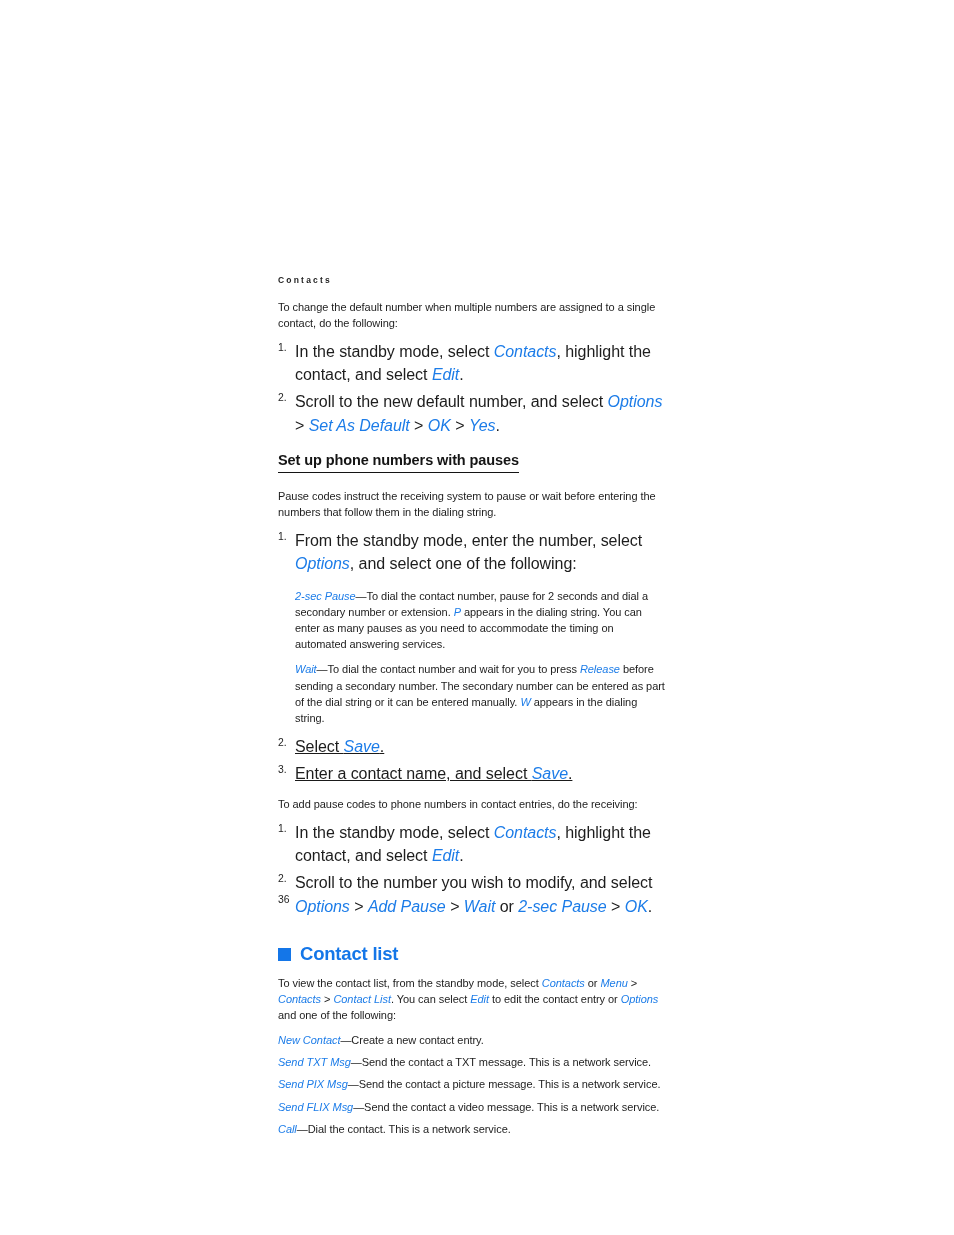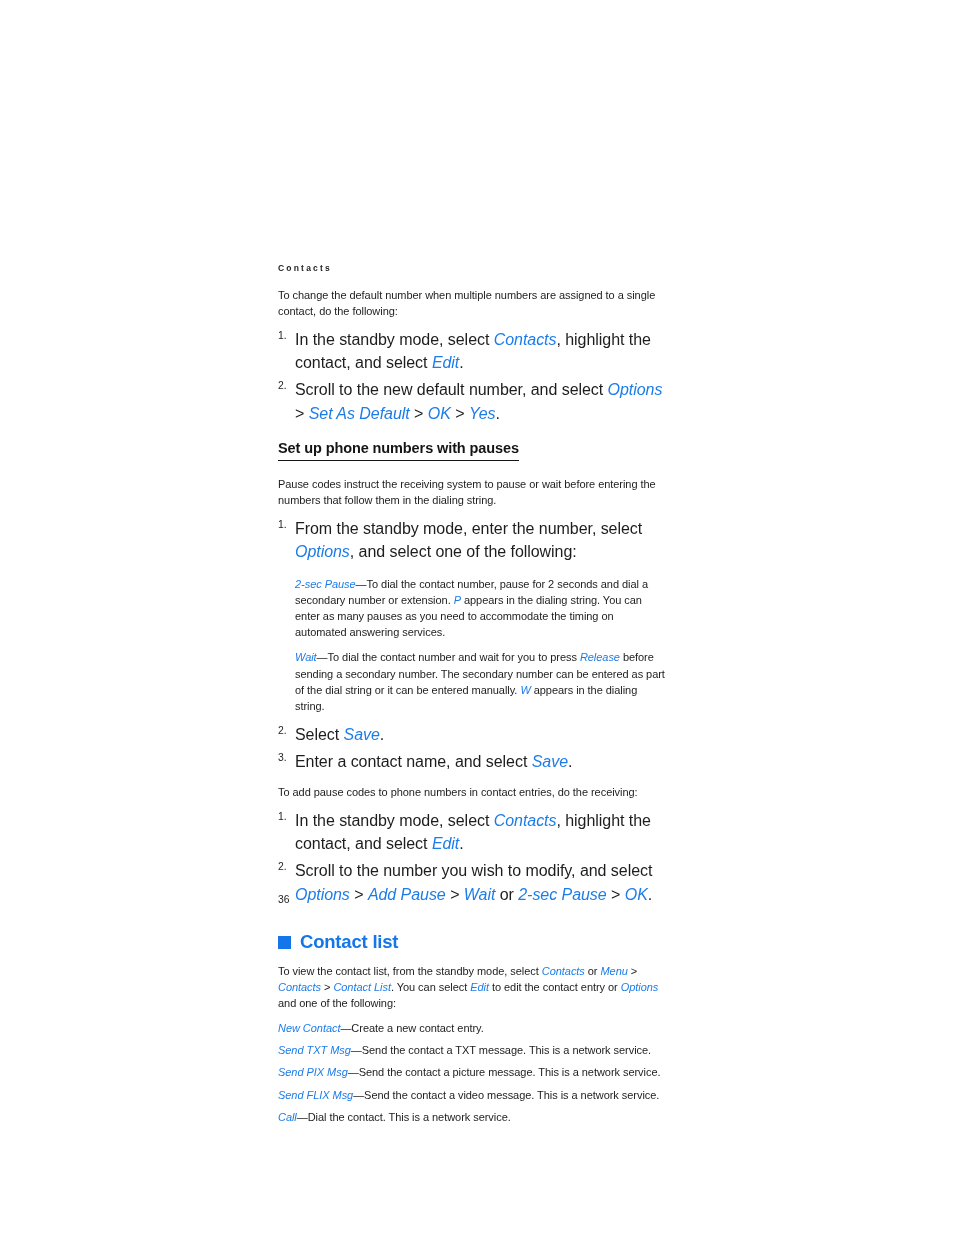--- a/index.html
+++ b/index.html
@@ -11,21 +11,21 @@
     width: 954px;
     height: 1235px;
     position: relative;
     font-family: "Liberation Sans", sans-serif;
     color: #1a1a1a;
     -webkit-font-smoothing: antialiased;
   }
   .page {
     position: absolute;
     left: 278px;
-    top: 264px;
+    top: 276px;
     width: 390px;
   }
 
   
   .running-head {
     font-size: 8.5px;
     letter-spacing: 2.2px;
     color: #1f1f1f;
     font-weight: 600;
     margin: 0 0 14px 0;
@@ -141,21 +141,21 @@
     <h2 class="sec-head">Set up phone numbers with pauses</h2>
   </div>
   <p class="body">Pause codes instruct the receiving system to pause or wait before entering the numbers that follow them in the dialing string.</p>
   <ol class="steps" style="margin-bottom:12px;">
     <li>From the standby mode, enter the number, select <span class="ui">Options</span>, and select one of the following:</li>
   </ol>
 
   <p class="body indent"><span class="ui">2-sec Pause</span>—To dial the contact number, pause for 2 seconds and dial a secondary number or extension. <span class="ui">P</span> appears in the dialing string. You can enter as many pauses as you need to accommodate the timing on automated answering services.</p>
   <p class="body indent"><span class="ui">Wait</span>—To dial the contact number and wait for you to press <span class="ui">Release</span> before sending a secondary number. The secondary number can be entered as part of the dial string or it can be entered manually. <span class="ui">W</span> appears in the dialing string.</p>
 
-  <ol class="steps" style="counter-reset: step 1;">
+  <ol class="steps" style="counter-reset: step 1; text-decoration: underline;">
     <li>Select <span class="ui">Save</span>.</li>
     <li>Enter a contact name, and select <span class="ui">Save</span>.</li>
   </ol>
 
   <p class="body" style="margin-top:10px;">To add pause codes to phone numbers in contact entries, do the receiving:</p>
   <ol class="steps">
     <li>In the standby mode, select <span class="ui">Contacts</span>, highlight the contact, and select <span class="ui">Edit</span>.</li>
     <li>Scroll to the number you wish to modify, and select <span class="ui">Options</span> &gt; <span class="ui">Add Pause</span> &gt; <span class="ui">Wait</span> or <span class="ui">2-sec Pause</span> &gt; <span class="ui">OK</span>.</li>
   </ol>
 

